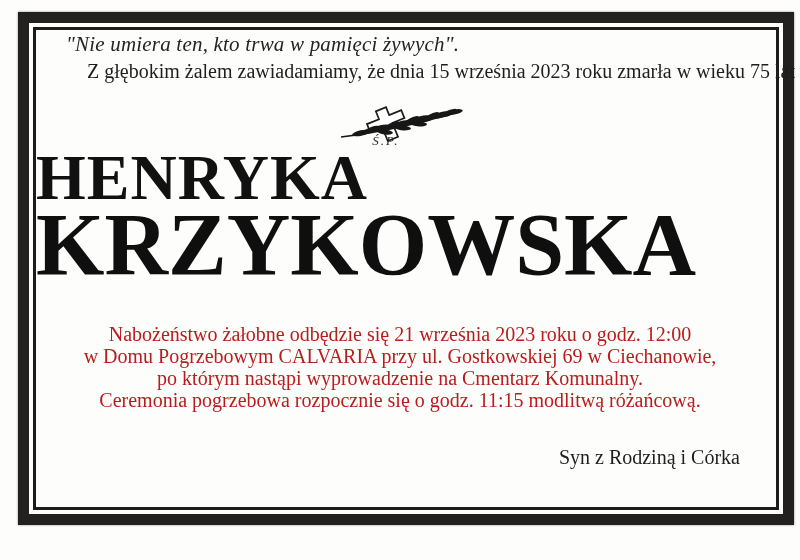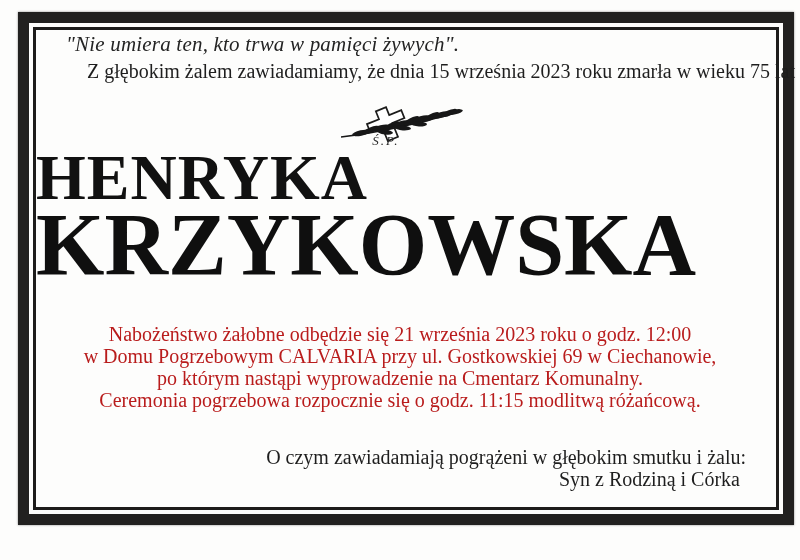--- a/index.html
+++ b/index.html
@@ -160,20 +160,19 @@
     <div class="last-name">KRZYKOWSKA</div>
 
     <div class="details">
       <div>Nabożeństwo żałobne odbędzie się 21 września 2023 roku o godz. 12:00</div>
       <div>w Domu Pogrzebowym CALVARIA przy ul. Gostkowskiej 69 w Ciechanowie,</div>
       <div>po którym nastąpi wyprowadzenie na Cmentarz Komunalny.</div>
       <div>Ceremonia pogrzebowa rozpocznie się o godz. 11:15 modlitwą różańcową.</div>
     </div>
 
     <div class="closing">
-      <div>O czym zawiadamiają pogrążeni w głębokim smutku i żalu:</div>
       <div class="closing-l2">Syn z Rodziną i Córka</div>
     </div>
 
   </div>
 
 
 </div>
 
 </body></html>

